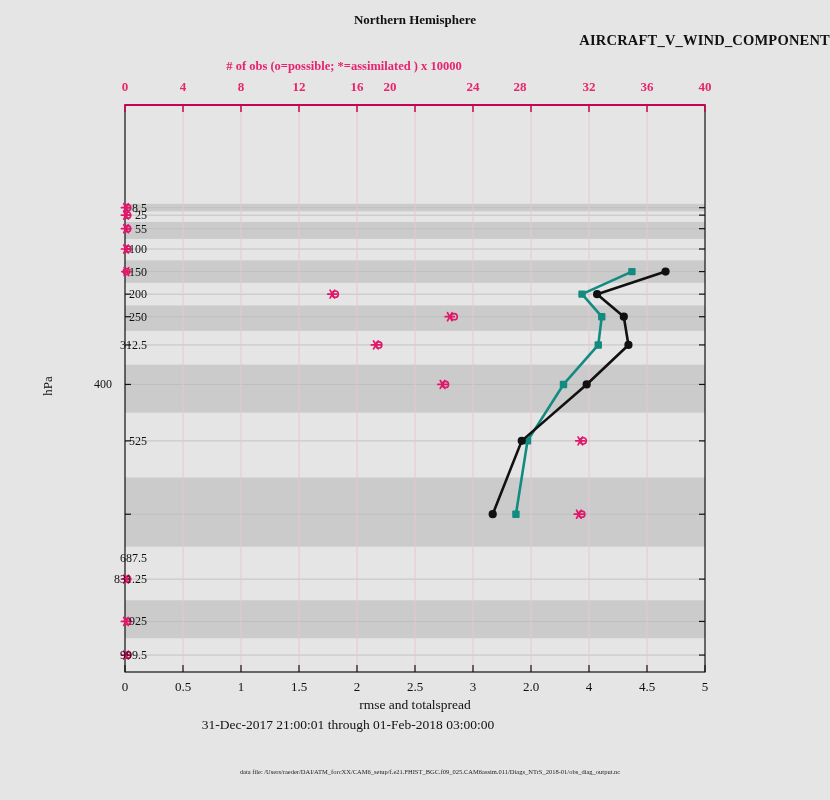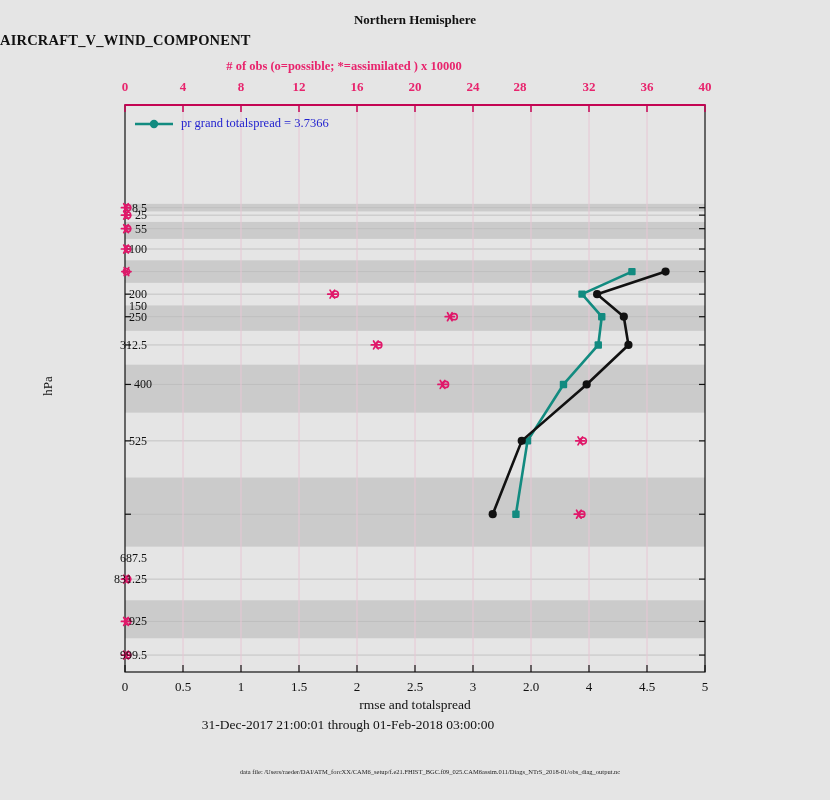--- a/index.html
+++ b/index.html
@@ -1,21 +1,21 @@
 <!DOCTYPE html>
 <html><head>
 <meta charset="utf-8">
 <style>
   html,body{margin:0;padding:0;background:#fff;}
   .fig{position:relative;width:830px;height:800px;background:#e5e5e5;
        font-family:Liberation Serif, serif;overflow:hidden;padding-left:28px;}
   .fig *{box-sizing:border-box;}
   .t1{position:absolute;top:12px;left:0;width:830px;text-align:center;
       font-size:13px;font-weight:700;color:#111;}
-  .t2{position:absolute;top:32px;left:0;width:830px;text-align:left;
+  .t2{position:absolute;top:32px;left:0;width:830px;text-align:right;
       font-size:14.5px;font-weight:700;color:#111;letter-spacing:.2px;}
   .t3{position:absolute;top:59px;left:0;width:688px;text-align:center;
       font-size:12.5px;font-weight:600;}
   svg.chart{position:absolute;left:0;top:0;}
   .legend{position:absolute;left:133px;top:114px;}
   .legend-row{display:flex;align-items:center;height:19px;}
   .legend-row span{font-size:12.5px;font-weight:500;margin-left:6px;}
   .lbl{position:absolute;font-size:13px;color:#111;white-space:nowrap;}
   .ylbl{position:absolute;font-size:12px;color:#111;white-space:nowrap;
         transform:translateY(-50%);text-align:right;}
@@ -189,63 +189,56 @@
       <circle cx="665.5600000000001" cy="271.578821656051" r="4.1" fill="#111111"></circle>
       <circle cx="597.12" cy="294.1504777070064" r="4.1" fill="#111111"></circle>
       <circle cx="623.8" cy="316.7221337579618" r="4.1" fill="#111111"></circle>
       <circle cx="628.44" cy="344.936703821656" r="4.1" fill="#111111"></circle>
       <circle cx="586.6800000000001" cy="384.437101910828" r="4.1" fill="#111111"></circle>
       <circle cx="521.72" cy="440.86624203821657" r="4.1" fill="#111111"></circle>
       <circle cx="492.72" cy="514.2241242038217" r="4.1" fill="#111111"></circle>
     </svg>
 
   <div class="legend">
-    <div class="legend-row">
-      <svg width="42" height="14">
-        <line id="ll1" x1="2" y1="7" x2="40" y2="7" stroke-width="2.6" stroke="#128b80"></line>
-        <circle id="lc1" cx="21" cy="7" r="4.2" fill="#128b80"></circle>
-      </svg>
-      <span id="lt1" style="color: rgb(35, 35, 207);">pr grand totalspread = 3.7366</span>
-    </div>
   </div>
 
   <div class="ylab-unit">hPa</div>
 
   <div id="tickLabels">
       <div class="lbl xt" style="left: 125px; top: 79px; color: rgb(232, 36, 109); font-weight: 600;">0</div>
       <div class="lbl xt" style="left: 183px; top: 79px; color: rgb(232, 36, 109); font-weight: 600;">4</div>
       <div class="lbl xt" style="left: 241px; top: 79px; color: rgb(232, 36, 109); font-weight: 600;">8</div>
       <div class="lbl xt" style="left: 299px; top: 79px; color: rgb(232, 36, 109); font-weight: 600;">12</div>
       <div class="lbl xt" style="left: 357px; top: 79px; color: rgb(232, 36, 109); font-weight: 600;">16</div>
-      <div class="lbl xt" style="left: 415px; top: 79px; color: rgb(232, 36, 109); font-weight: 600;">20</div>
+      <div class="lbl xt" style="left: 390px; top: 79px; color: rgb(232, 36, 109); font-weight: 600;">20</div>
       <div class="lbl xt" style="left: 473px; top: 79px; color: rgb(232, 36, 109); font-weight: 600;">24</div>
       <div class="lbl xt" style="left: 520px; top: 79px; color: rgb(232, 36, 109); font-weight: 600;">28</div>
       <div class="lbl xt" style="left: 589px; top: 79px; color: rgb(232, 36, 109); font-weight: 600;">32</div>
       <div class="lbl xt" style="left: 647px; top: 79px; color: rgb(232, 36, 109); font-weight: 600;">36</div>
       <div class="lbl xt" style="left: 705px; top: 79px; color: rgb(232, 36, 109); font-weight: 600;">40</div>
       <div class="lbl xt" style="left: 125px; top: 679px;">0</div>
       <div class="lbl xt" style="left: 183px; top: 679px;">0.5</div>
       <div class="lbl xt" style="left: 241px; top: 679px;">1</div>
       <div class="lbl xt" style="left: 299px; top: 679px;">1.5</div>
       <div class="lbl xt" style="left: 357px; top: 679px;">2</div>
       <div class="lbl xt" style="left: 415px; top: 679px;">2.5</div>
       <div class="lbl xt" style="left: 473px; top: 679px;">3</div>
       <div class="lbl xt" style="left: 531px; top: 679px;">2.0</div>
       <div class="lbl xt" style="left: 589px; top: 679px;">4</div>
       <div class="lbl xt" style="left: 647px; top: 679px;">4.5</div>
       <div class="lbl xt" style="left: 705px; top: 679px;">5</div>
       <div class="ylbl" style="right: 711px; top: 207.701px;">8.5</div>
       <div class="ylbl" style="right: 711px; top: 215.15px; margin-left: 33px;">25</div>
       <div class="ylbl" style="right: 711px; top: 228.693px;">55</div>
       <div class="ylbl" style="right: 711px; top: 249.007px;">100</div>
-      <div class="ylbl" style="right: 711px; top: 271.579px; margin-top: 34px;">150</div>
+      <div class="ylbl" style="right: 711px; top: 271.579px;">150</div>
       <div class="ylbl" style="right: 711px; top: 294.15px;">200</div>
       <div class="ylbl" style="right: 711px; top: 316.722px;">250</div>
       <div class="ylbl" style="right: 711px; top: 344.937px;">312.5</div>
-      <div class="ylbl" style="right: 706px; top: 384.437px; text-align: right;">400</div>
+      <div class="ylbl" style="right: 746px; top: 384.437px; text-align: right;">400</div>
       <div class="ylbl" style="right: 711px; top: 440.866px;">525</div>
       <div class="ylbl" style="right: 711px; top: 514.224px; margin-top: 44px;">687.5</div>
       <div class="ylbl" style="right: 711px; top: 579.118px;">831.25</div>
       <div class="ylbl" style="right: 711px; top: 621.439px;">925</div>
       <div class="ylbl" style="right: 711px; top: 655.071px;">999.5</div>
     </div>
 
   <div class="xlabel">rmse and totalspread</div>
   <div class="daterange">31-Dec-2017 21:00:01 through 01-Feb-2018 03:00:00</div>
   <div class="footer">data file: /Users/raeder/DAI/ATM_forcXX/CAM6_setup/f.e21.FHIST_BGC.f09_025.CAM6assim.011/Diags_NTrS_2018-01/obs_diag_output.nc</div>

